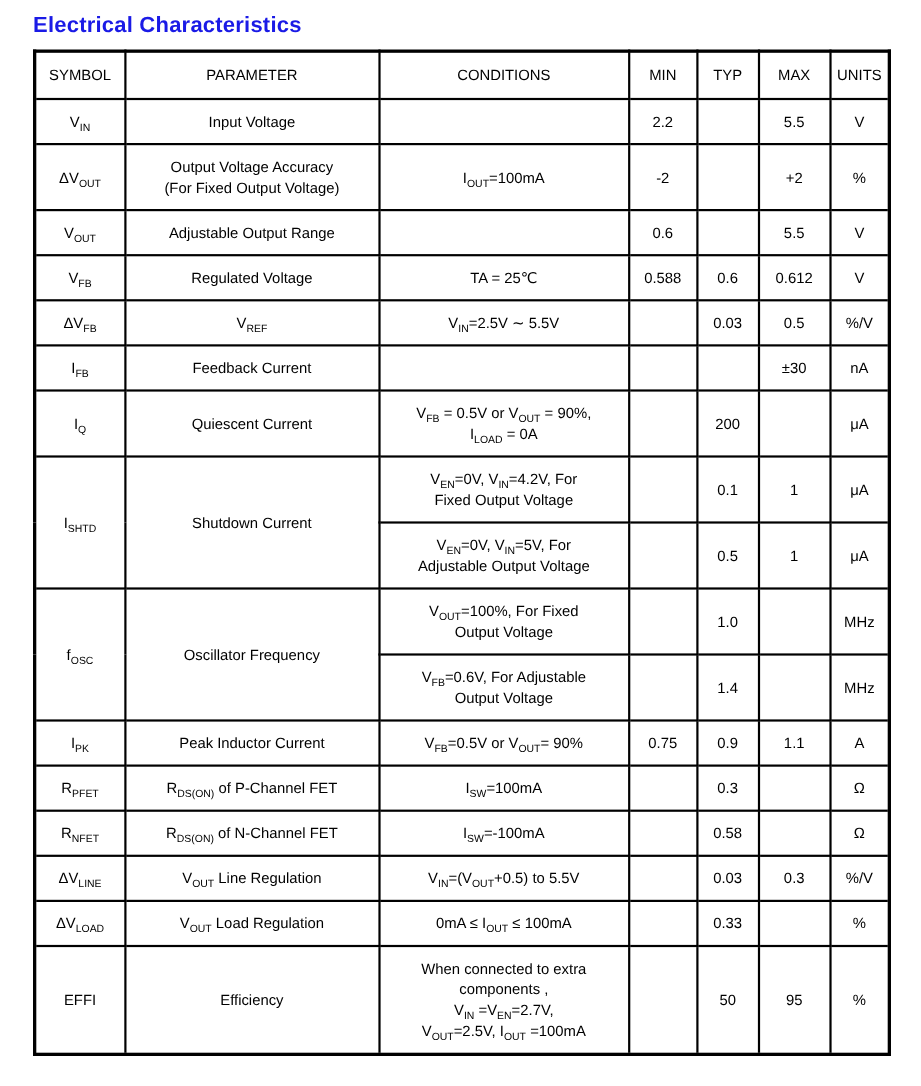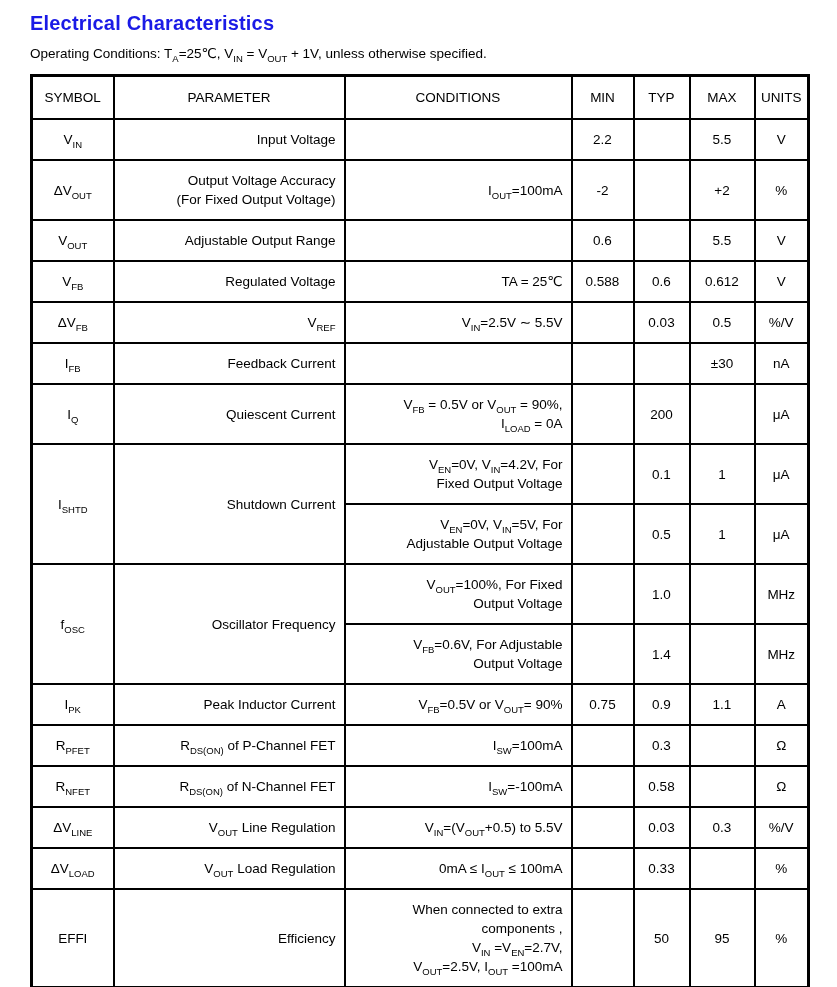--- a/index.html
+++ b/index.html
@@ -33,30 +33,29 @@
     line-height: 19px;
     vertical-align: middle;
     overflow: hidden;
   }
   .ec-table th {
     font-weight: normal;
     text-align: center;
     padding: 11px 2px;
   }
   .ec-table td { padding: 10px 8px; }
-  .cell-left { text-align: right; }
+  .cell-left { text-align: center; }
   .cell-center { text-align: center; padding-left: 2px !important; padding-right: 2px !important; }
   sub { font-size: 9.5px; line-height: 0; }
 </style>
 </head>
 <body>
 
 <div class="page">
   <h1 class="title" style="color: rgb(26, 26, 230);">Electrical Characteristics</h1>
-  <p class="subtitle"><span>Operating Conditions: T</span><sub>A</sub><span>=25℃, V</span><sub>IN</sub><span> = V</span><sub>OUT</sub><span> + 1V, unless otherwise specified.</span></p>
 
   <table class="ec-table">
     <colgroup>
         <col style="width: 82px;">
         <col style="width: 231px;">
         <col style="width: 227px;">
         <col style="width: 62px;">
         <col style="width: 56px;">
         <col style="width: 65px;">
         <col style="width: 54px;">

